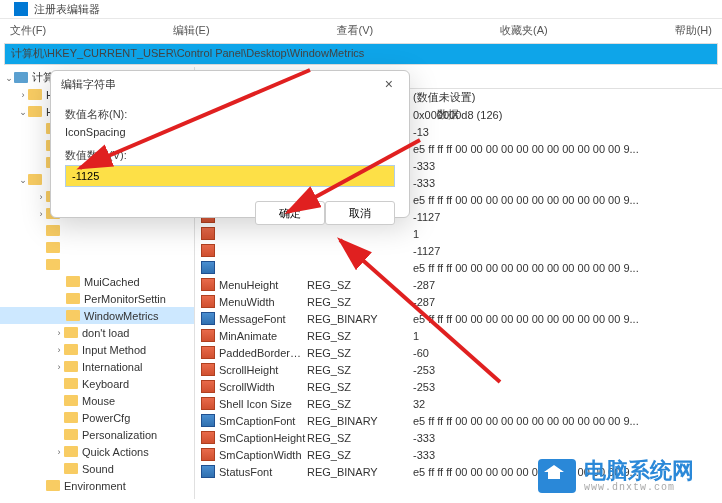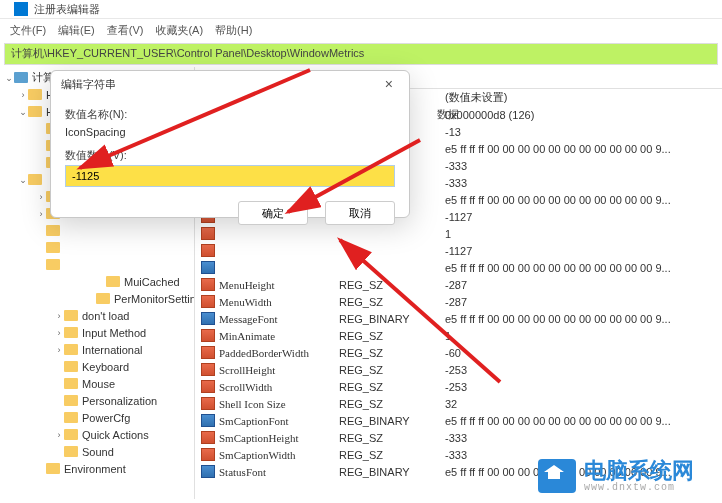--- a/index.html
+++ b/index.html
@@ -2,63 +2,63 @@
 <html><head>
 <meta charset="utf-8">
 <style>
 * { margin: 0; padding: 0; box-sizing: border-box; font-family: "Microsoft YaHei", "Segoe UI", sans-serif; font-size: 11px; }
 body { width: 722px; height: 503px; background: #fff; overflow: hidden; position: relative; }
 
 .titlebar { height: 19px; background: #fff; display: flex; align-items: center; padding: 0 14px; border-bottom: 1px solid #e8e8e8; }
 .titlebar .app-icon { width: 14px; height: 14px; background: #0078d4; margin-right: 6px; }
 .titlebar .title { color: #444; }
 
-.menubar { height: 22px; display: flex; align-items: center; padding: 0 4px; color: #555; gap: 0; }
+.menubar { height: 22px; display: flex; align-items: center; padding: 0 4px; color: #555; gap: 12px; justify-content: space-between; }
 .menubar span { padding: 2px 6px; }
 
-.pathbar { height: 22px; background: #bef264; border: 1px solid #ddd; margin: 2px 4px; padding: 2px 6px; color: #444; }
+.pathbar { height: 22px; background: #0ea5e9; border: 1px solid #ddd; margin: 2px 4px; padding: 2px 6px; color: #444; }
 
 .main { display: flex; height: 432px; }
 
 .tree { width: 195px; border-right: 1px solid #e0e0e0; overflow: hidden; background: #fff; padding-top: 2px; }
 .tree-row { display: flex; align-items: center; height: 17px; padding-left: 4px; white-space: nowrap; color: #333; }
 .tree-row .caret { width: 10px; text-align: center; color: #666; font-size: 9px; }
 .tree-row .folder { width: 14px; height: 11px; background: #f8cc63; border-radius: 1px; margin-right: 4px; flex-shrink: 0; }
 .tree-row.pc .folder { background: #5ba0d0; }
 .tree-row.selected { background: #cde8ff; }
 .indent0 { padding-left: 4px; }
 .indent1 { padding-left: 18px; }
 .indent2 { padding-left: 36px; }
 .indent3 { padding-left: 54px; }
-.indent4 { padding-left: 96px; }
+.indent4 { padding-left: 56px; }
 
 .listview { flex: 1; background: #fff; position: relative; }
 .list-header { display: flex; height: 22px; border-bottom: 1px solid #e0e0e0; color: #444; }
 .list-header > div { padding: 3px 8px; margin-top: 37px; }
 .col-name { width: 128px; }
 .col-type { width: 106px; }
 .col-data { flex: 1; }
 
 .list-body { }
 .list-row { display: flex; height: 17px; align-items: center; color: #333; }
 .list-row .ricon { width: 14px; height: 13px; margin: 0 4px 0 6px; flex-shrink: 0; }
 .ricon.sz { background: linear-gradient(#e86a4a,#d05030); border: 1px solid #b04020; }
 .ricon.bin { background: linear-gradient(#4a8ed0,#3070b0); border: 1px solid #205090; }
-.list-row .rname { width: 120px; overflow: hidden; text-overflow: ellipsis; font-family: Liberation Serif, serif; }
+.list-row .rname { width: 88px; overflow: hidden; text-overflow: ellipsis; }
 .list-row .rtype { width: 106px; }
 .list-row .rdata { flex: 1; overflow: hidden; white-space: nowrap; text-overflow: ellipsis; }
 
 .dialog { position: absolute; left: 50px; top: 70px; width: 360px; height: 148px; background: #fff; border: 1px solid #c8c8c8; border-radius: 6px; box-shadow: 0 8px 30px rgba(0,0,0,0.18); z-index: 100; }
 .dialog .dlg-title { height: 26px; display: flex; align-items: center; justify-content: space-between; padding: 0 10px; color: #333; }
 .dialog .close { font-size: 14px; color: #555; cursor: pointer; padding: 0 6px; }
 .dialog .dlg-body { padding: 6px 14px; }
 .dialog label { display: block; color: #444; margin-top: 4px; margin-bottom: 2px; }
 .dialog .ro { padding: 2px 0 6px 0; color: #333; }
 .dialog input { width: 100%; height: 22px; border: 1px solid #b0cde8; padding: 0 6px; background: #fde047; }
-.dialog .btns { display: flex; justify-content: flex-end; gap: 17px; margin-top: 14px; }
+.dialog .btns { display: flex; justify-content: flex-end; gap: 0; margin-top: 14px; }
 .dialog button { width: 70px; height: 24px; background: #fff; border: 1px solid #ccc; border-radius: 3px; cursor: pointer; }
 
 svg.arrow { position: absolute; z-index: 200; pointer-events: none; }
 
 .watermark { position: absolute; right: 28px; bottom: 10px; display: flex; align-items: center; gap: 8px; z-index: 300; }
 .watermark .wm-icon { width: 38px; height: 34px; background: #2a88d8; border-radius: 4px; position: relative; }
 .watermark .wm-icon::after { content: ""; position: absolute; left: 6px; top: 6px; width: 20px; height: 14px; background: #fff; clip-path: polygon(50% 0, 100% 50%, 80% 50%, 80% 100%, 20% 100%, 20% 50%, 0 50%); }
 .watermark .wm-txt .cn { font-size: 22px; font-weight: bold; color: #2a88d8; line-height: 1; }
 .watermark .wm-txt .url { font-size: 10px; color: #aaa; letter-spacing: 1px; font-family: Liberation Mono, monospace; }
 </style>
@@ -145,20 +145,25 @@
       <div class="tree-row indent4">
         <span class="caret"></span>
         <span class="folder"></span>
         <span>MuiCached</span>
       </div>
       <div class="tree-row indent4">
         <span class="caret"></span>
         <span class="folder"></span>
         <span>PerMonitorSettin</span>
       </div>
+      <div class="tree-row indent4 selected">
+        <span class="caret"></span>
+        <span class="folder"></span>
+        <span>WindowMetrics</span>
+      </div>
       <div class="tree-row indent3">
         <span class="caret">›</span>
         <span class="folder"></span>
         <span>don't load</span>
       </div>
       <div class="tree-row indent3">
         <span class="caret">›</span>
         <span class="folder"></span>
         <span>Input Method</span>
       </div>
@@ -173,26 +178,26 @@
         <span>Keyboard</span>
       </div>
       <div class="tree-row indent3">
         <span class="caret"></span>
         <span class="folder"></span>
         <span>Mouse</span>
       </div>
       <div class="tree-row indent3">
         <span class="caret"></span>
         <span class="folder"></span>
+        <span>PowerCfg</span>
+      </div>
+      <div class="tree-row indent3">
+        <span class="caret"></span>
+        <span class="folder"></span>
         <span>Personalization</span>
-      </div>
-      <div class="tree-row indent3">
-        <span class="caret"></span>
-        <span class="folder"></span>
-        <span>PowerCfg</span>
       </div>
       <div class="tree-row indent3">
         <span class="caret">›</span>
         <span class="folder"></span>
         <span>Quick Actions</span>
       </div>
       <div class="tree-row indent3">
         <span class="caret"></span>
         <span class="folder"></span>
         <span>Sound</span>

